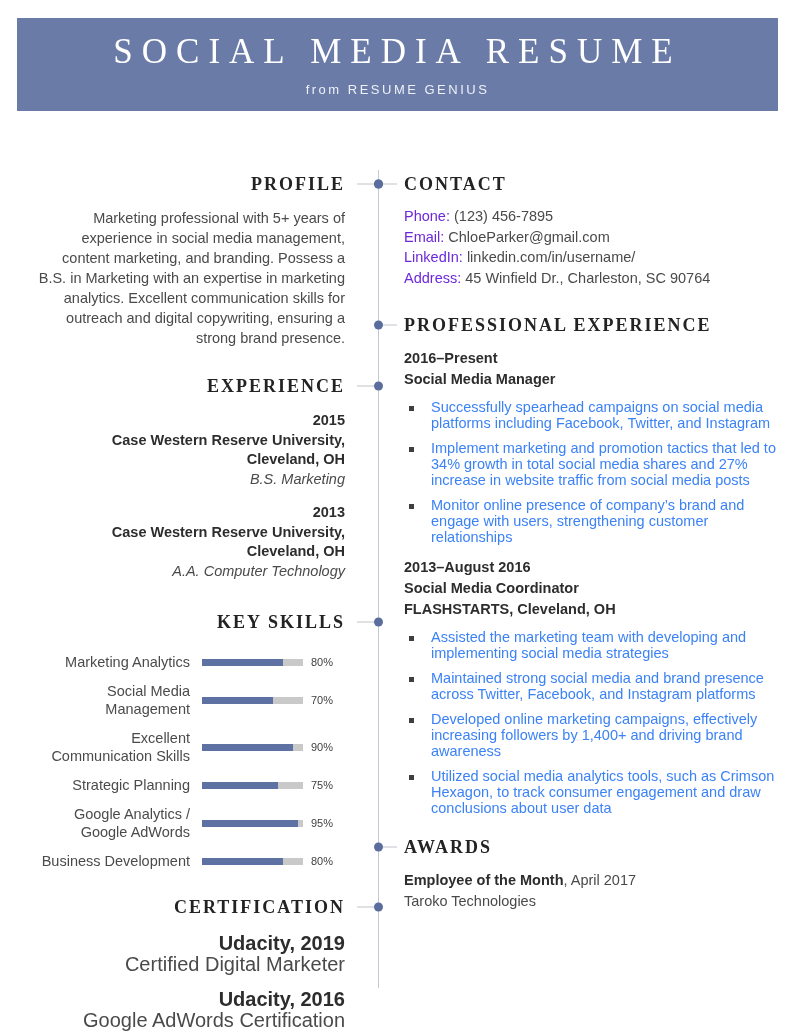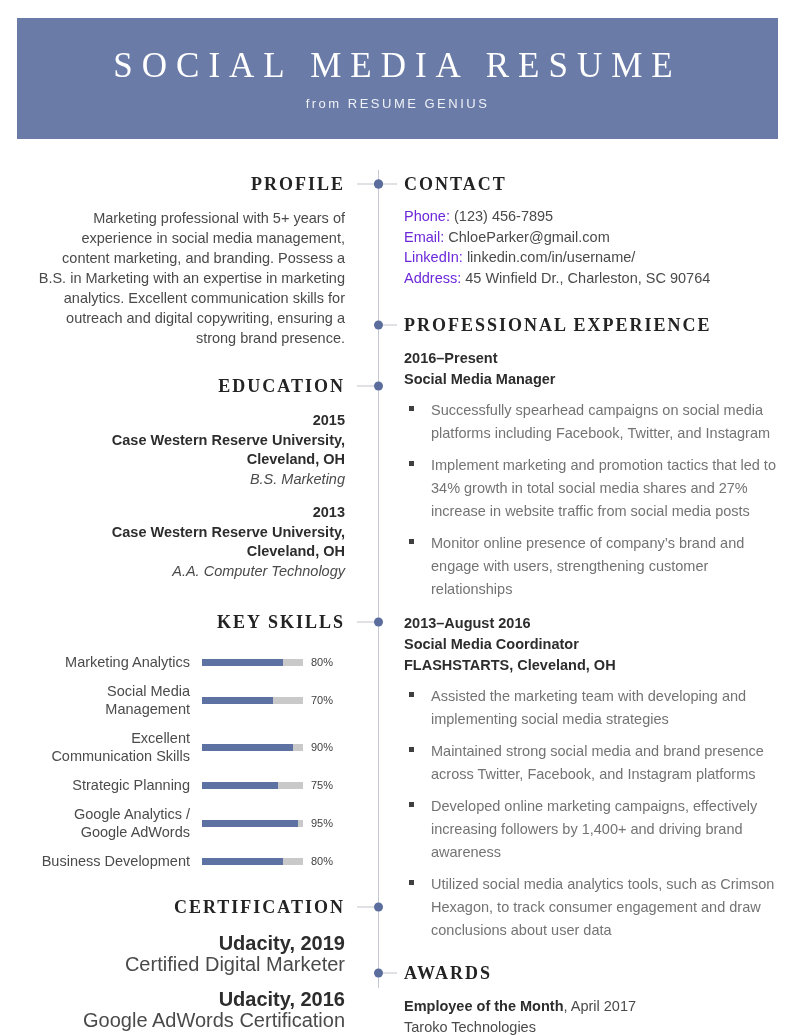--- a/index.html
+++ b/index.html
@@ -2,21 +2,21 @@
 <html><head>
 <meta charset="utf-8">
 <style>
   html,body{margin:0;padding:0;background:#ffffff;}
   .page{
     position:relative;width:800px;height:1035px;background:#ffffff;
     font-family:"Liberation Sans","DejaVu Sans",sans-serif;overflow:hidden;
   }
   
   .banner{
-    position:absolute;left:17px;top:18px;width:761px;height:121px;
+    position:absolute;left:17px;top:18px;width:761px;height:93px;
     background:#6a7ba8;display:flex;flex-direction:column;align-items:center;justify-content:center;
   }
   .banner-title{
     font-family:"Liberation Serif","DejaVu Serif",serif;font-weight:400;
     color:#ffffff;font-size:35px;letter-spacing:9px;margin:0 0 10px 0;white-space:nowrap;
   }
   .banner-subtitle{
     color:#eef1f7;font-size:13px;letter-spacing:2.5px;margin:0;
   }
   
@@ -61,21 +61,21 @@
   .cert-name{color:#4a4a4a;}
   
   .contact-list{margin-top:11px;}
   .contact-item{font-size:14.5px;line-height:20.5px;color:#4a4a4a;}
   .exp-head{margin-top:26px;}
   .job-header{margin-top:12px;font-size:14.5px;line-height:21px;}
   .job-line{font-weight:700;color:#2d2d2d;}
   .bullets{margin:9px 0 0 0;padding:0;list-style:none;}
   .bullets li{
     position:relative;padding-left:27px;margin-bottom:9px;
-    font-size:14.5px;line-height:23px;color:#737373;
+    font-size:14.5px;line-height:16px;color:#3b82f6;
   }
   .bullets li .sq{
     position:absolute;left:5px;top:7px;width:5px;height:5px;background:#3f3f3f;
   }
   .awards-head{margin-top:20px;}
   .award-item{margin-top:12px;font-size:14.5px;line-height:20.5px;color:#4a4a4a;}
   .award-title{font-weight:700;color:#2d2d2d;}
 </style>
 </head>
 <body>
@@ -96,21 +96,21 @@
       <div class="hrow">
         <h2 class="sec">PROFILE</h2>
         <span class="conn conn-l">
             <span class="dash"></span>
             <span class="dot"></span>
           </span>
       </div>
       <p class="profile-text">Marketing professional with 5+ years of experience in social media management, content marketing, and branding.  Possess a B.S. in Marketing with an expertise in marketing analytics. Excellent communication skills for outreach and digital copywriting, ensuring a strong brand presence.</p>
 
       <div class="hrow edu-head">
-        <h2 class="sec">EDUCATION</h2>
+        <h2 class="sec">EXPERIENCE</h2>
         <span class="conn conn-l">
             <span class="dash"></span>
             <span class="dot"></span>
           </span>
       </div>
       <div class="edu-item">
         <div class="edu-year">2015</div>
         <div><span class="edu-school">Case Western Reserve University, Cleveland, OH</span></div>
         <div class="edu-degree">B.S. Marketing</div>
       </div>

